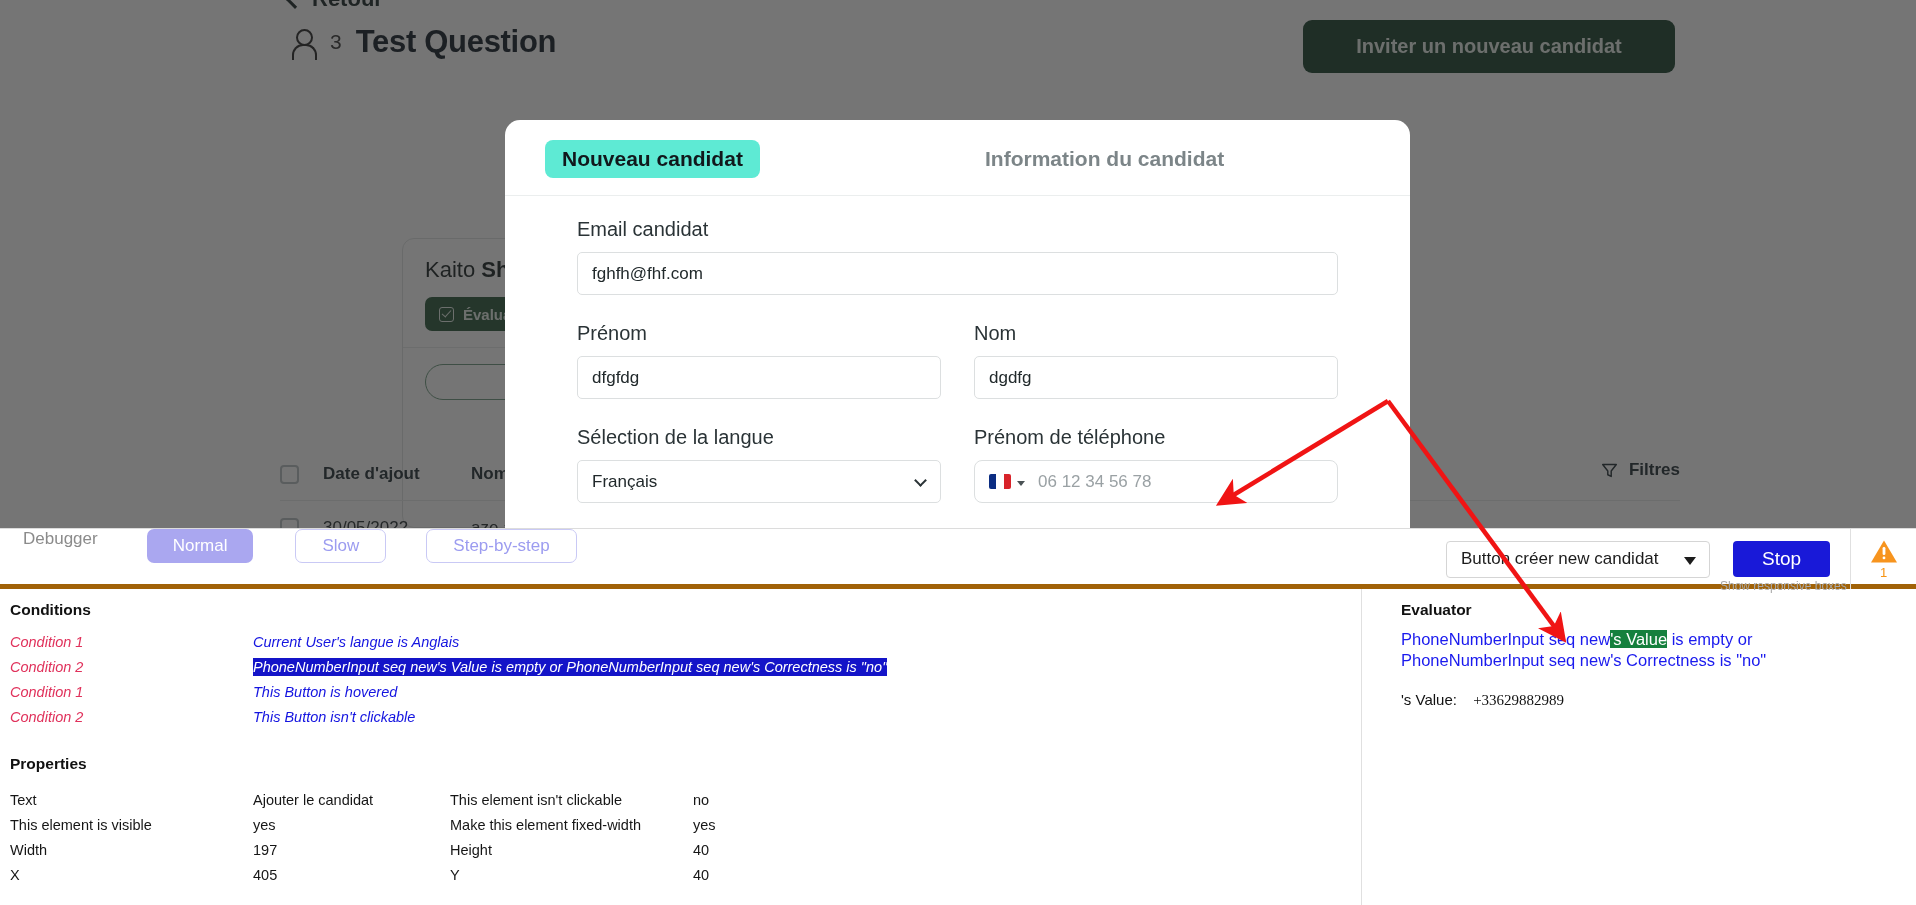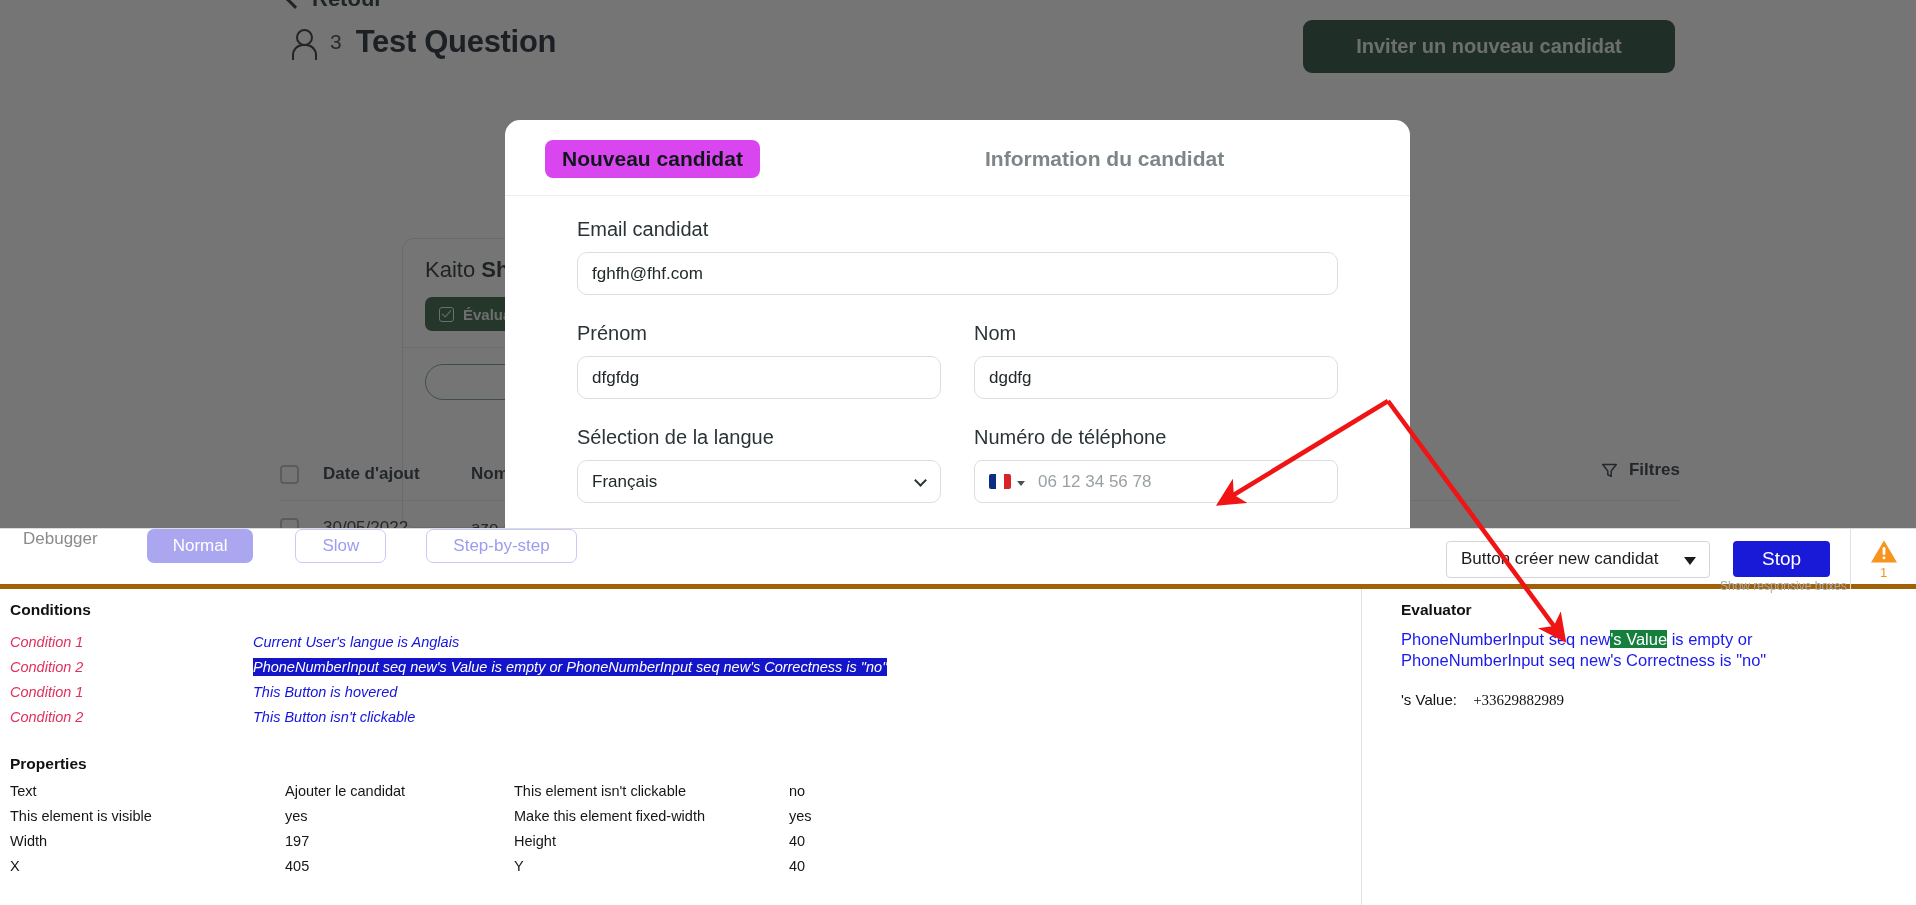--- a/index.html
+++ b/index.html
@@ -109,28 +109,28 @@
     position: absolute; left: 505px; top: 120px; width: 905px; height: 408px;
     background: #ffffff; border-radius: 15px 15px 0 0; overflow: hidden;
   }
   .modal-tabs { position: relative; height: 76px; border-bottom: 1px solid #ebeeee; }
   .tab {
     position: absolute; top: 20px; font-size: 21px; font-weight: 700;
     display: flex; align-items: center; justify-content: center; cursor: pointer;
   }
   .tab-active {
     left: 40px; height: 38px; padding: 4px 17px; border-radius: 8px;
-    background: #d946ef; color: #11181c;
+    background: #5eead4; color: #11181c;
   }
   .tab-idle { left: 480px; height: 38px; color: #7c8588; font-weight: 600; }
 
   .modal-body { padding: 22px 72px 0 72px; }
   .field-label { font-size: 20px; color: #2a3336; margin-bottom: 11px; }
   .inp {
-    width: 100%; height: 43px; border: 1px solid #dcdfe0; border-radius: 10px;
+    width: 100%; height: 43px; border: 1px solid #dcdfe0; border-radius: 5px;
     padding: 0 14px; font-size: 17px; color: #21292b; background: #fff;
     font-family: "Liberation Sans", sans-serif; outline: none;
   }
   .row2 { display: flex; gap: 33px; margin-top: 27px; }
   .col { flex: 1; min-width: 0; }
   .sel-wrap { position: relative; }
   .sel-caret {
     position: absolute; right: 16px; top: 16px; width: 9px; height: 9px;
     border-right: 2px solid #2a3336; border-bottom: 2px solid #2a3336;
     transform: rotate(45deg); pointer-events: none;
@@ -202,21 +202,21 @@
   .dbg-vdiv { position: absolute; left: 1361px; top: 0; width: 1px; height: 316px; background: #e0e0e0; }
   .dbg-evalpane { position: absolute; left: 1375px; top: 0; width: 541px; height: 316px; padding: 12px 0 0 0; margin-left: 26px; }
 
   .sect-title { font-size: 15.5px; font-weight: 700; color: #111; margin-bottom: 10px; }
   .cond-row { display: flex; height: 25px; align-items: center; font-size: 14.5px; font-style: italic; }
   .cond-key { width: 243px; color: #e0315b; }
   .cond-val { color: #1414e0; }
   .cond-val.hl { background: #1414c8; color: #ffffff; padding: 1px 0; }
 
   .props { margin-top: 26px; }
-  .prop-row { display: flex; height: 25px; align-items: flex-start; font-size: 14.5px; color: #161616; gap: 32px; }
+  .prop-row { display: flex; height: 25px; align-items: flex-end; font-size: 14.5px; color: #161616; }
   .p1 { width: 243px; } .p2 { width: 197px; } .p3 { width: 243px; } .p4 { width: 120px; }
 
   .eval-text { font-size: 16.5px; color: #1a1aee; line-height: 1.27; width: 430px; }
   .eval-text .hl2 { background: #15803d; color: #ffffff; }
   .eval-value { margin-top: 20px; font-size: 15px; color: #111; }
   .eval-value .vv { margin-left: 12px; font-family: Liberation Serif, serif; }
 
   
   .arrows { position: absolute; left: 0; top: 0; width: 1916px; height: 905px; pointer-events: none; }
 </style>
@@ -299,21 +299,21 @@
 
       <div class="row2">
         <div class="col">
           <div class="field-label">Sélection de la langue</div>
           <div class="sel-wrap">
             <input class="inp" type="text" readonly="" value="Français" style="">
             <span class="sel-caret"></span>
           </div>
         </div>
         <div class="col">
-          <div class="field-label">Numéro de téléphone</div>
+          <div class="field-label">Prénom de téléphone</div>
           <div class="phone-wrap">
             <span class="flag-fr">
                 <i class="fl-b"></i>
                 <i class="fl-w"></i>
                 <i class="fl-r"></i>
               </span>
             <span class="phone-caret"></span>
             <span class="phone-ph">06 12 34 56 78</span>
           </div>
         </div>

